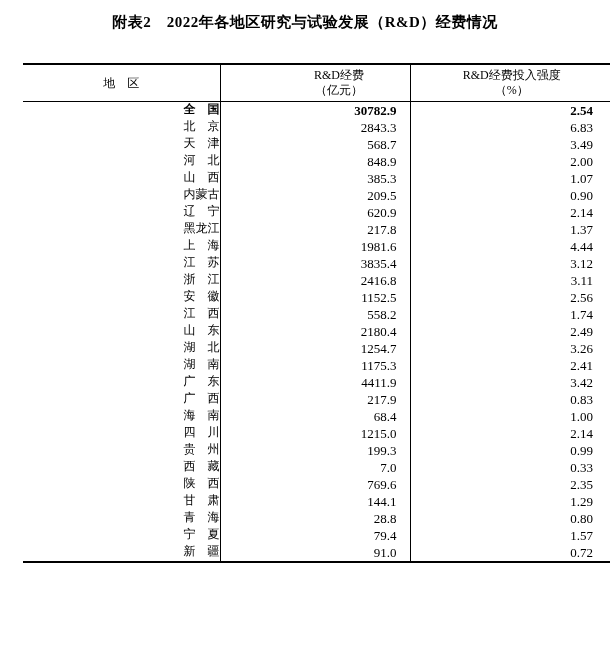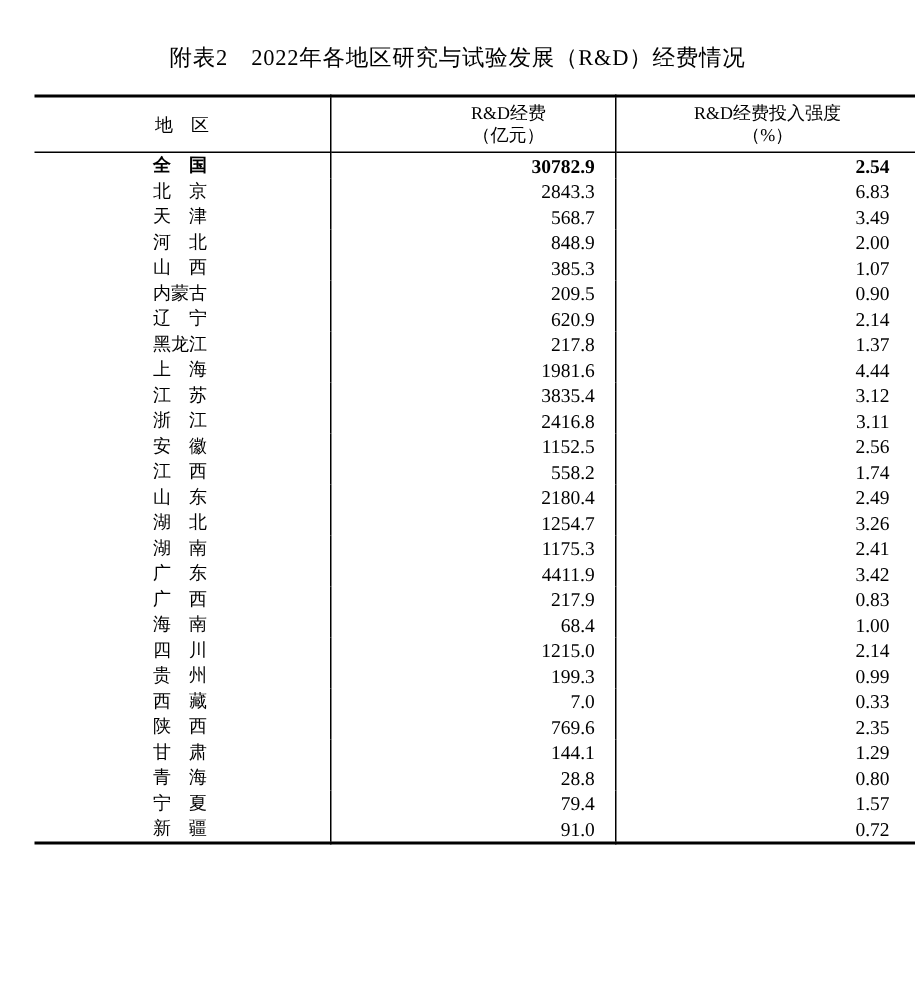--- a/index.html
+++ b/index.html
@@ -7,25 +7,25 @@
     width: 610px;
     height: 668px;
     background: #ffffff;
     color: #000000;
     font-family: "Liberation Serif", "DejaVu Serif", serif;
     position: relative;
     overflow: hidden;
   }
   .doc-title {
     position: absolute;
-    top: 29px;
+    top: 13px;
     left: 0;
     width: 610px;
     text-align: center;
-    font-weight: normal;
+    font-weight: bold;
     font-size: 15px;
     letter-spacing: 0.5px;
     white-space: nowrap;
   }
   .table-wrap {
     position: absolute;
     left: 23px;
     top: 63px;
     width: 590px;
   }
@@ -51,21 +51,21 @@
   }
   th.c1, td.td-region { border-right: 1px solid #000; }
   th.c2, td.td-funds  { border-right: 1px solid #000; padding-left: 48px; }
   tbody td {
     height: 17px;
     line-height: 17px;
     white-space: nowrap;
     overflow: hidden;
     font-size: 12px;
   }
-  td.td-region { text-align: left; padding-left: 79px; }
+  td.td-region { text-align: right; padding-left: 79px; font-family: Liberation Mono, monospace; }
   td.td-num    { text-align: right; font-size: 13px; }
   td.td-funds  { padding-right: 13px; }
   td.td-intensity { padding-right: 20px; }
   tr.bold td { font-weight: bold; }
 </style>
 </head>
 <body>
 
 <div class="doc-title">附表2　2022年各地区研究与试验发展（R&amp;D）经费情况</div>
 

